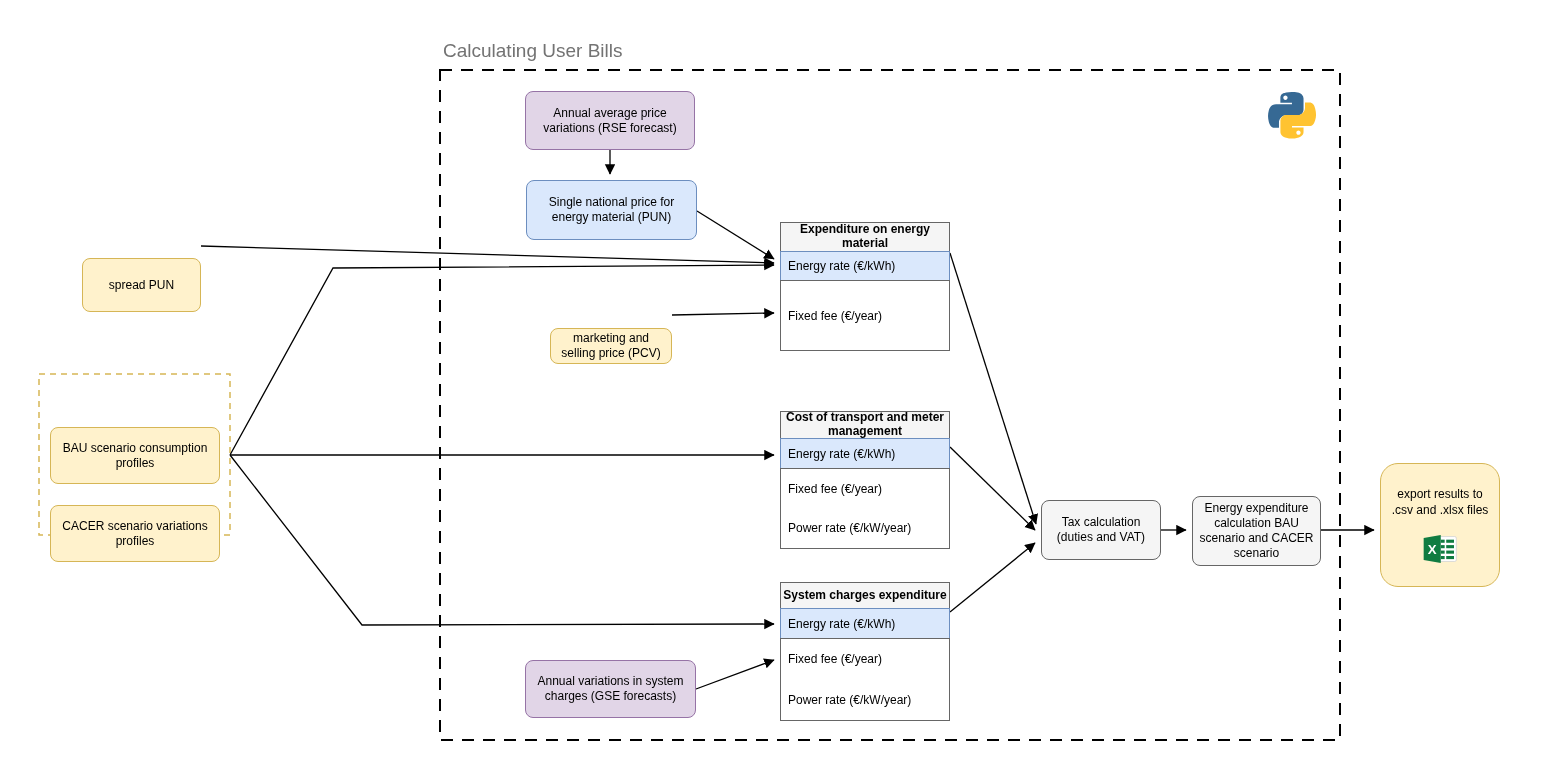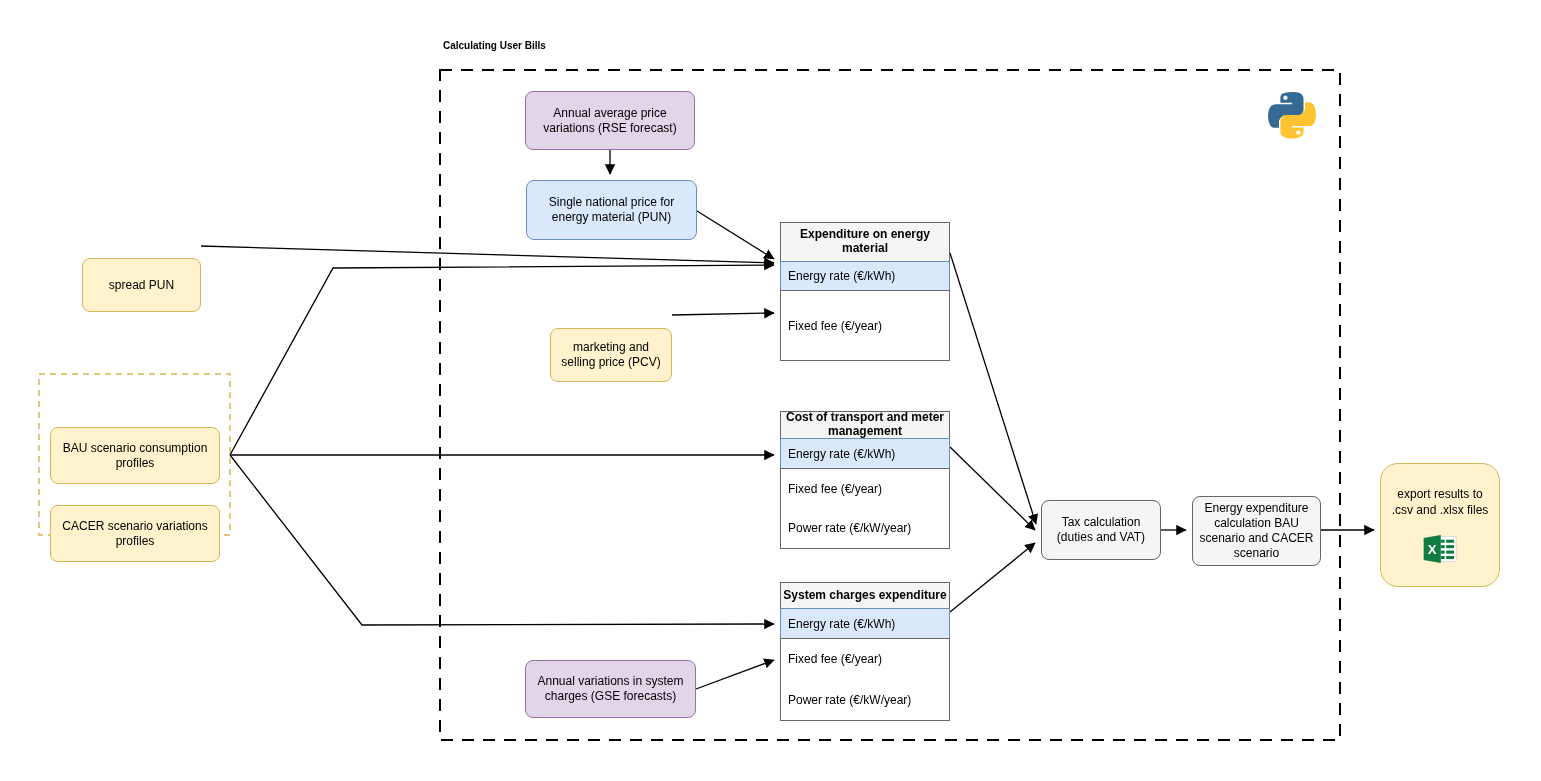--- a/index.html
+++ b/index.html
@@ -3,21 +3,21 @@
 <meta charset="utf-8">
 <style>
   * { margin:0; padding:0; box-sizing:border-box; }
   body { background:#fff; }
   #canvas {
     position:relative; width:1541px; height:781px; background:#ffffff;
     font-family:"Liberation Sans", sans-serif; color:#000; overflow:hidden;
   }
   #wires { position:absolute; left:0; top:0; width:1541px; height:781px; pointer-events:none; }
   .diagram-title {
-    position:absolute; left:443px; top:40px; font-size:10px; font-weight:bold; color:#000000;
+    position:absolute; left:443px; top:40px; font-size:19px; font-weight:normal; color:#737373;
     white-space:nowrap;
   }
   .node {
     position:absolute; display:flex; align-items:center; justify-content:center;
     text-align:center; font-size:12px; line-height:1.25; border-radius:8px;
     border:1px solid; padding:2px 6px;
   }
   .purple { background:#E1D5E7; border-color:#9673A6; }
   .blue   { background:#DAE8FC; border-color:#6C8EBF; }
   .yellow { background:#FFF2CC; border-color:#D6B656;margin-top:40px; }
@@ -84,21 +84,21 @@
   </div>
 
   <div class="node blue" style="left:526px; top:180px; width:171px; height:60px;">
     <span>Single national price for energy material (PUN)</span>
   </div>
 
   <div class="node yellow" style="left:82px; top:218px; width:119px; height:54px;">
     <span>spread PUN</span>
   </div>
 
-  <div class="node yellow" style="left:550px; top:288px; width:122px; height:54px;">
+  <div class="node yellow" style="left:550px; top:288px; width:122px; height:36px;">
     <span>marketing and selling price (PCV)</span>
   </div>
 
   <div class="node yellow" style="left:50px; top:387px; width:170px; height:57px;">
     <span>BAU scenario consumption profiles</span>
   </div>
 
   <div class="node yellow" style="left:50px; top:465px; width:170px; height:57px;">
     <span>CACER scenario variations profiles</span>
   </div>
@@ -109,21 +109,21 @@
 
   <div class="node purple" style="left:525px; top:660px; width:171px; height:58px;">
     <span>Annual variations in system charges (GSE forecasts)</span>
   </div>
 
   <div class="node gray" style="left:1192px; top:496px; width:129px; height:70px;">
     <span>Energy expenditure calculation BAU scenario and CACER scenario</span>
   </div>
 
   <div class="tbl" style="left:780px; top:222px;">
-    <div class="tbl-header" style="height:40px;">Expenditure on energy material</div>
+    <div class="tbl-header" style="height:30px;">Expenditure on energy material</div>
     <div class="tbl-hl" style="height:30px;">
       <span>Energy rate (€/kWh)</span>
     </div>
     <div class="tbl-body" style="height:71px;">
       <span>Fixed fee (€/year)</span>
     </div>
   </div>
 
   <div class="tbl" style="left:780px; top:411px;">
     <div class="tbl-header" style="height:28px;">Cost of transport and meter management</div>

